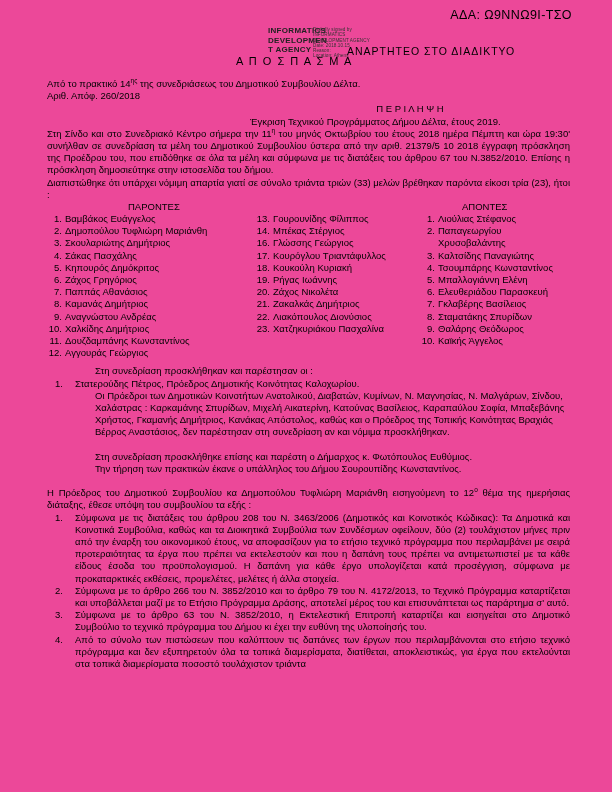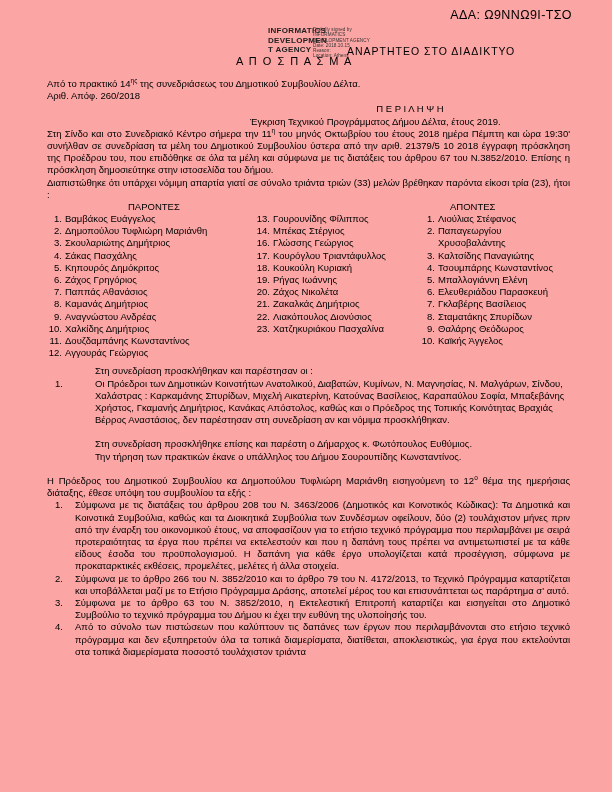--- a/index.html
+++ b/index.html
@@ -1,19 +1,19 @@
 <!DOCTYPE html>
 <html><head>
 <meta charset="utf-8">
 <style>
   html,body{margin:0;padding:0;background:#ffffff;}
   .page{
     position:relative;
     width:612px;height:792px;
-    background:#fca5a5;
+    background:#ec4899;
     font-family:"Liberation Sans", sans-serif;
     color:#000;
     overflow:hidden;
   }
   
   .ada{
     position:absolute;top:8px;right:40px;
     font-size:12.5px;letter-spacing:.4px;font-weight:normal;
   }
   .agency{
@@ -43,21 +43,21 @@
   .summary-block{margin-left:203px;width:320px;margin-top:1px;}
   .summary-head{text-align:center;}
   .summary-text{text-align:justify;}
   .para{text-align:justify;}
   .para-left{text-align:left;margin-left:48px;}
   .gap{height:12px;}
   .gap-sm{height:6px;}
   
   .att-heads{position:relative;height:12px;}
   .att-heads .present-h{position:absolute;left:81px;}
-  .att-heads .absent-h{position:absolute;left:403px;text-align:right;}
+  .att-heads .absent-h{position:absolute;left:415px;text-align:right;}
   .att-cols{display:flex;align-items:flex-start;}
   .att-col1{width:208px;}
   .att-col2{width:165px;}
   .att-col3{width:150px;}
   .arow{display:flex;}
   .ano{min-width:15px;text-align:right;margin-right:3px;flex:none;}
   .aname{flex:1;}
   
   .nitem{position:relative;padding-left:28px;text-align:justify;}
   .nitem .no{position:absolute;left:8px;top:0;}
@@ -245,20 +245,21 @@
           </div>
         </div>
     </div>
 
     <div class="gap-sm"></div>
 
     <div class="para-left">Στη συνεδρίαση προσκλήθηκαν και παρέστησαν οι :</div>
 
     <div class="inv-item">
       <span class="no">1.</span>
+      <span>Στατερούδης Πέτρος, Πρόεδρος Δημοτικής Κοινότητας Καλοχωρίου.</span>
     </div>
 
     <div class="para-left">Οι Πρόεδροι των Δημοτικών Κοινοτήτων Ανατολικού, Διαβατών, Κυμίνων, Ν. Μαγνησίας, Ν. Μαλγάρων, Σίνδου, Χαλάστρας : Καρκαμάνης Σπυρίδων, Μιχελή Αικατερίνη, Κατούνας Βασίλειος, Καραπαύλου Σοφία, Μπαξεβάνης Χρήστος, Γκαμανής Δημήτριος, Κανάκας Απόστολος, καθώς και ο Πρόεδρος της Τοπικής Κοινότητας Βραχιάς Βέρρος Αναστάσιος, δεν παρέστησαν στη συνεδρίαση αν και νόμιμα προσκλήθηκαν.</div>
 
     <div class="gap"></div>
 
     <div class="para-left">Στη συνεδρίαση προσκλήθηκε επίσης και παρέστη ο Δήμαρχος κ. Φωτόπουλος Ευθύμιος.</div>
     <div class="para-left">Την τήρηση των πρακτικών έκανε ο υπάλληλος του Δήμου Σουρουπίδης Κωνσταντίνος.</div>
 
     <div class="gap"></div>

